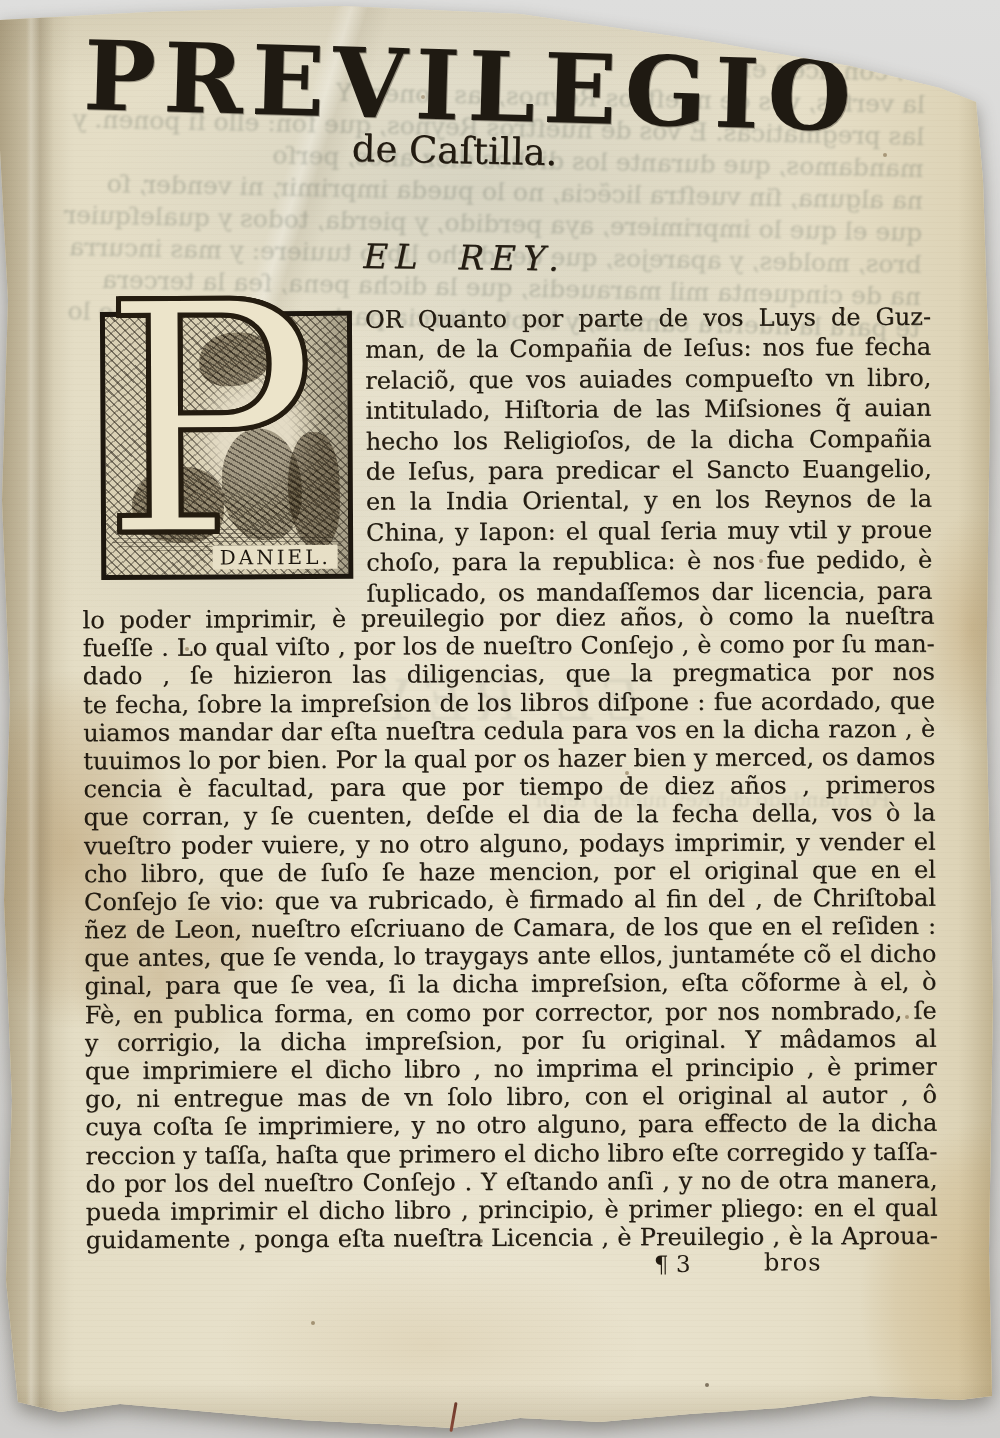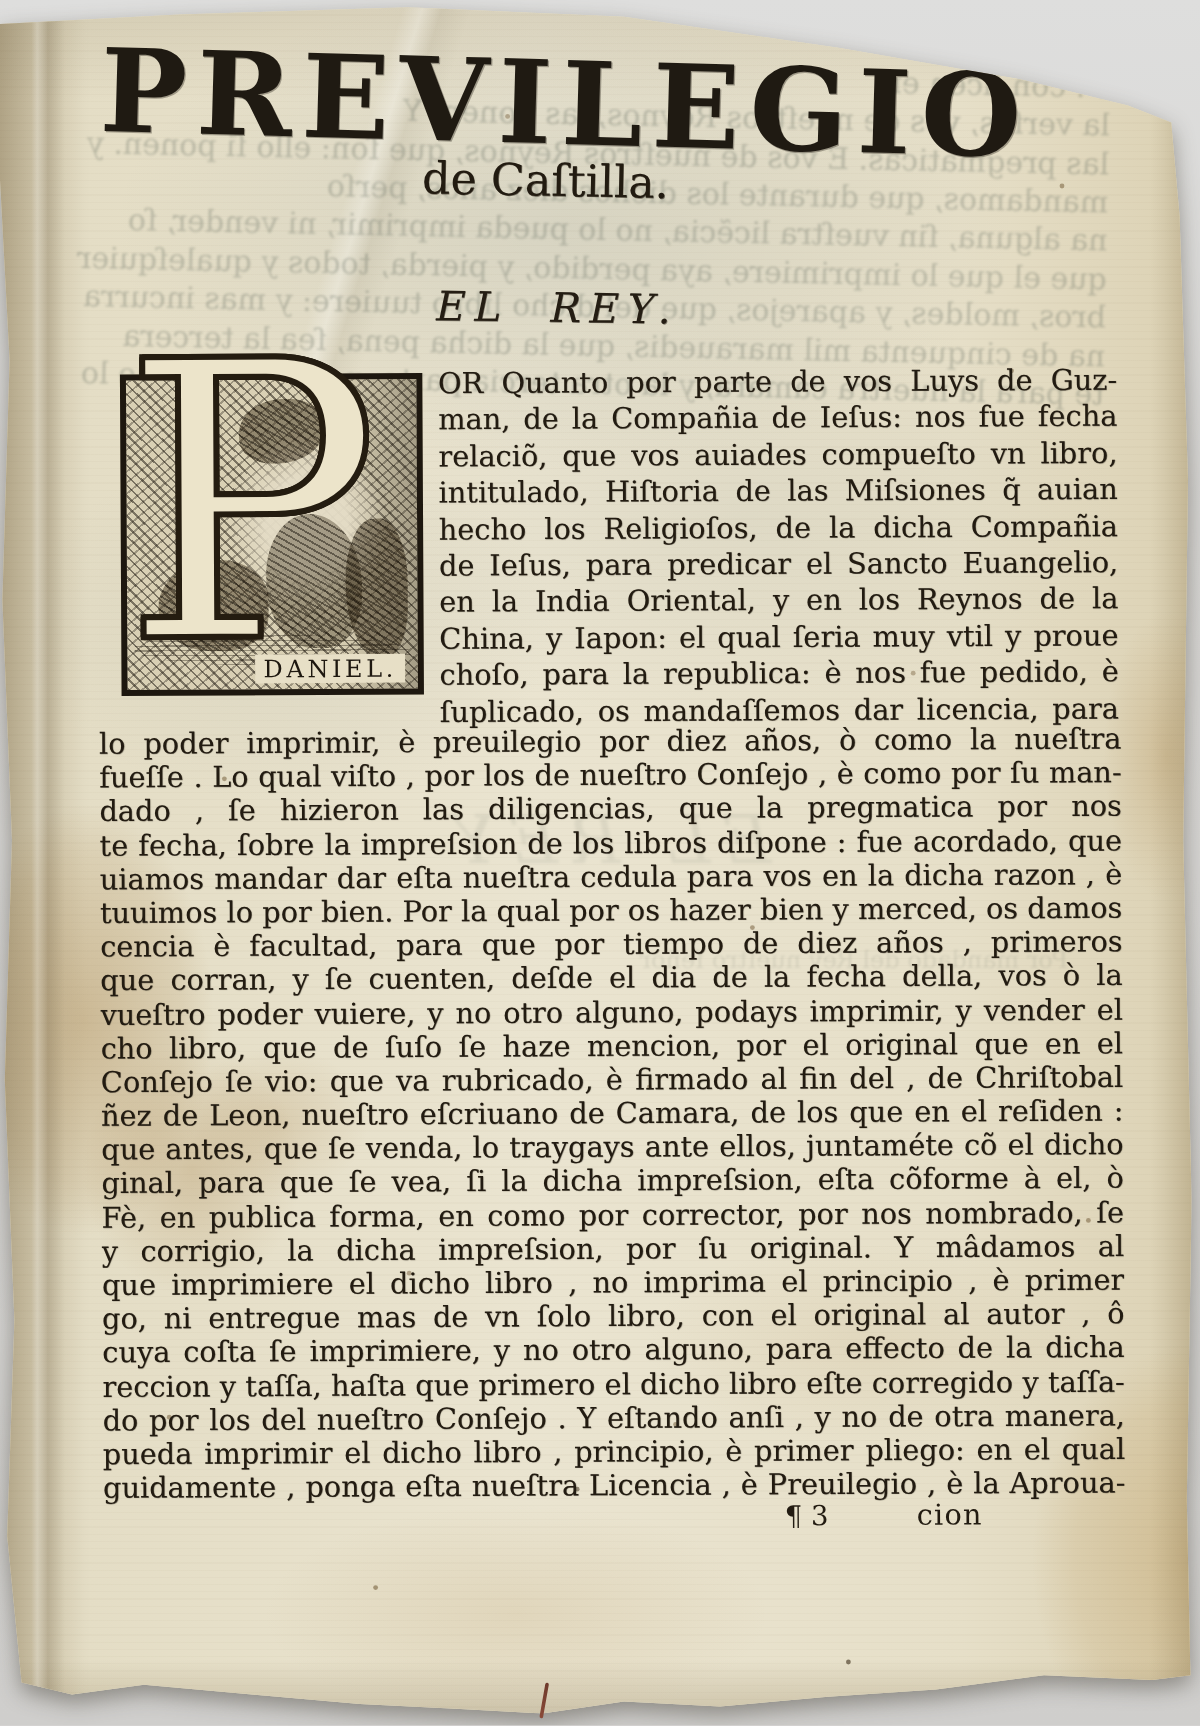--- a/index.html
+++ b/index.html
@@ -184,19 +184,19 @@
             <div class="tline">que imprimiere el dicho libro , no imprima el principio , è primer plie-</div>
             <div class="tline">go, ni entregue mas de vn ſolo libro, con el original al autor , ô perſona â</div>
             <div class="tline">cuya coſta ſe imprimiere, y no otro alguno, para effecto de la dicha cor-</div>
             <div class="tline">reccion y taſſa, haſta que primero el dicho libro eſte corregido y taſſa-</div>
             <div class="tline">do por los del nueſtro Conſejo . Y eſtando anſi , y no de otra manera,</div>
             <div class="tline">pueda imprimir el dicho libro , principio, è primer pliego: en el qual ſe</div>
             <div class="tline">guidamente , ponga eſta nueſtra Licencia , è Preuilegio , è la Aproua-</div>
           </div>
 
         <div class="sig">¶ 3</div>
-        <div class="catch">cion</div>
+        <div class="catch">bros</div>
       </div>
 
     </div>
   </div>
   <div class="thread"></div>
 </div>
 
 </body></html>

